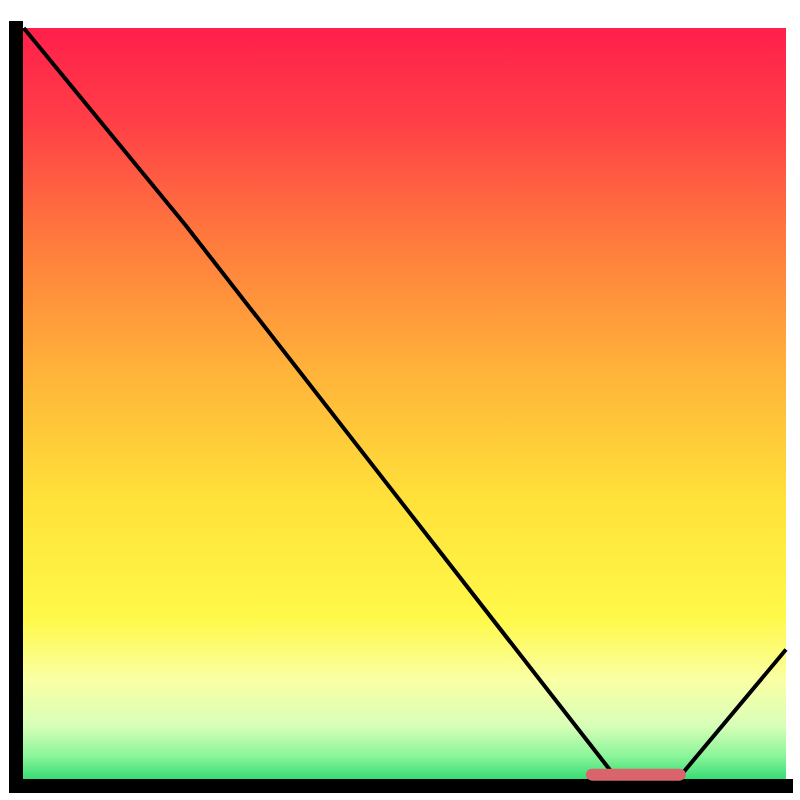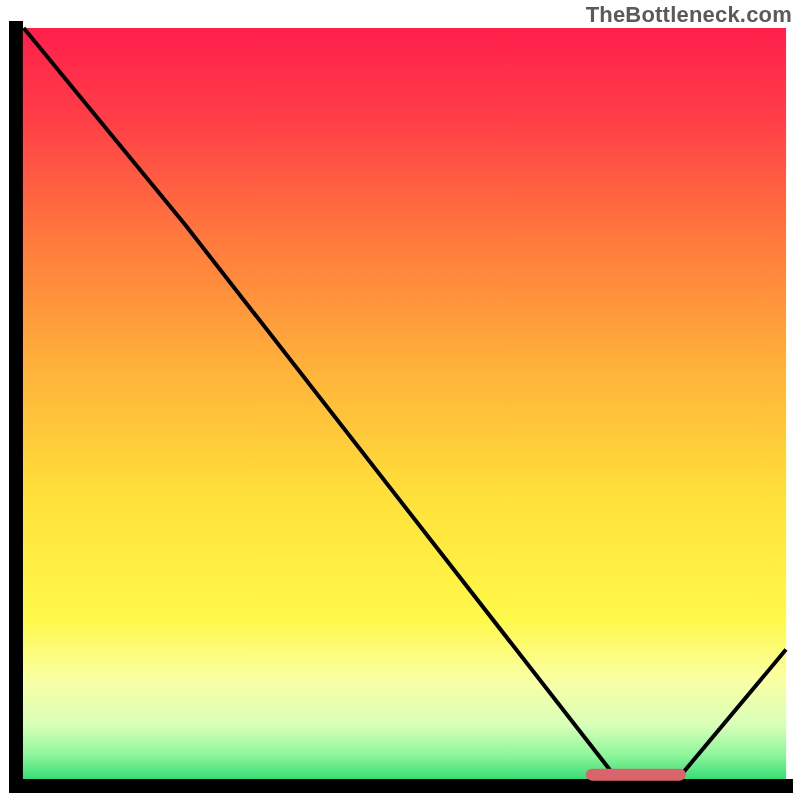--- a/index.html
+++ b/index.html
@@ -15,21 +15,20 @@
     color: #5a5a5a;
     letter-spacing: 0.2px;
     z-index: 5;
   }
   svg { display: block; }
 </style>
 </head>
 <body>
 
 <div class="chart-container">
-  <div class="watermark">TheBottleneck.com</div>
   <svg id="chart-svg" width="800" height="800">
     <defs>
       <linearGradient id="bg-grad" x1="0" y1="0" x2="0" y2="1">
           <stop offset="0%" stop-color="#ff1f4b"></stop>
           <stop offset="12%" stop-color="#ff3e47"></stop>
           <stop offset="28.000000000000004%" stop-color="#ff7a3d"></stop>
           <stop offset="45%" stop-color="#ffb23a"></stop>
           <stop offset="62%" stop-color="#ffe13a"></stop>
           <stop offset="78%" stop-color="#fff94a"></stop>
           <stop offset="86%" stop-color="#faffa4"></stop>

